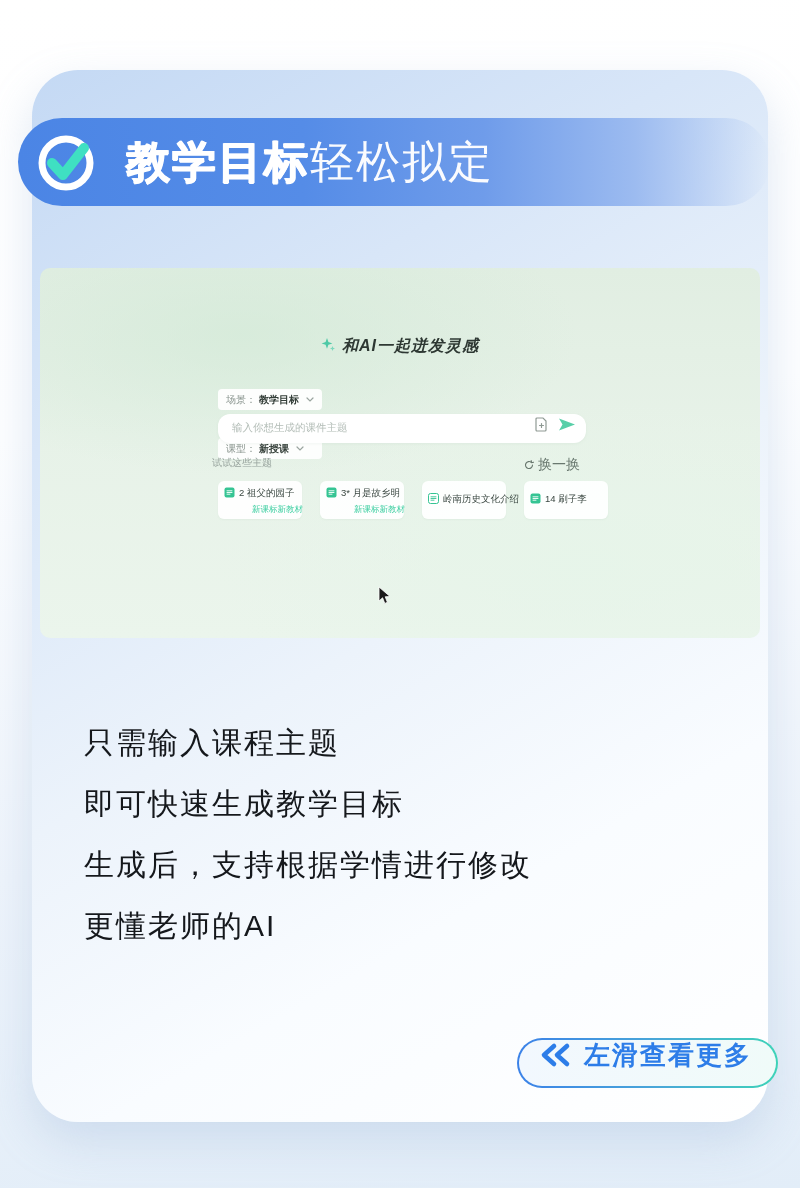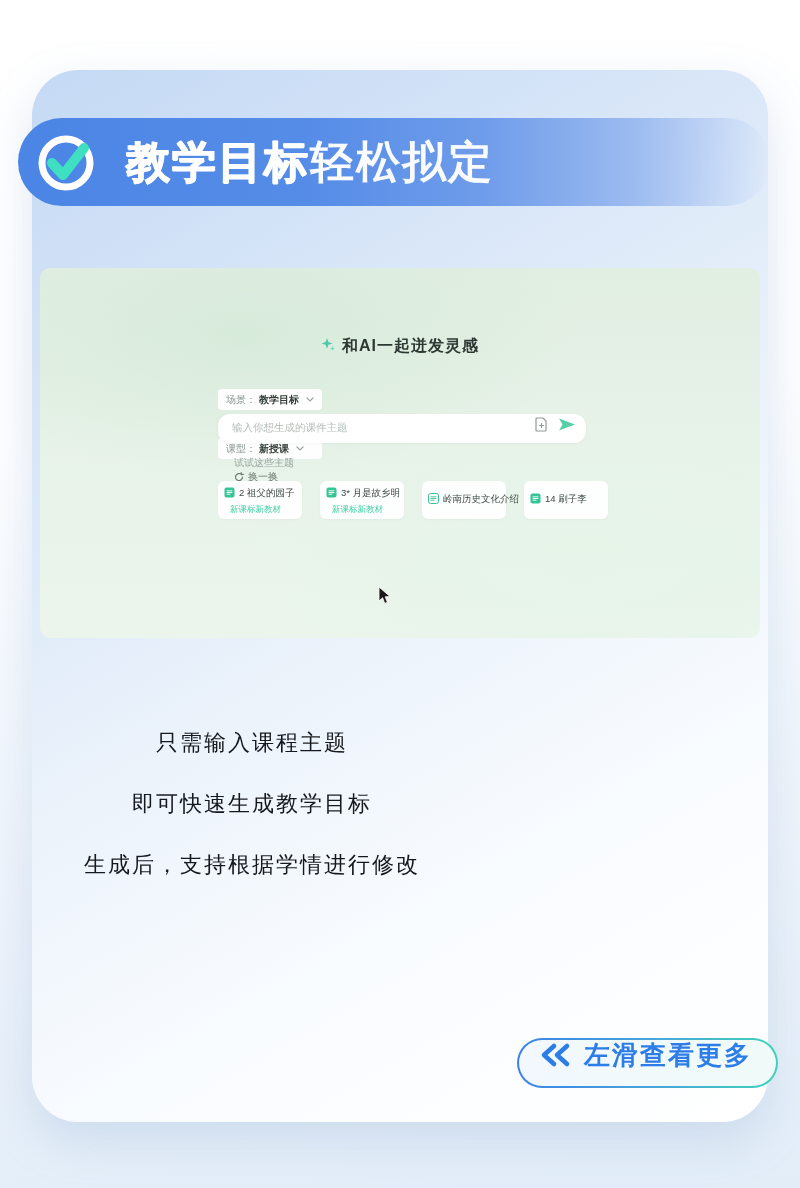--- a/index.html
+++ b/index.html
@@ -22,37 +22,37 @@
   
   .banner {
     position:absolute; left:-14px; top:48px; width:752px; height:88px;
     border-radius:44px;
     background:linear-gradient(90deg,#4b85e5 0%,#558ce7 38%,#6f9cea 62%,#9cbbf0 82%,rgba(190,212,246,0) 100%);
     display:flex; align-items:center; padding-left:18px;
   }
   .check-wrap { width:64px; height:64px; position:relative; flex:0 0 auto; }
   .banner-title { margin-left:26px; font-size:44px; color:#ffffff; font-weight:bold; letter-spacing:2px; white-space:nowrap; }
   .banner-title .strong { text-shadow:0.8px 0 0 #fff,-0.8px 0 0 #fff,0 0.8px 0 #fff; }
-  .banner-title .light { font-weight:bold; opacity:0.97;margin-top:12px; }
+  .banner-title .light { font-weight:normal; opacity:0.97;margin-top:12px; }
 
   
   .panel {
     position:absolute; left:8px; top:198px; width:720px; height:370px;
     border-radius:10px;
     background:
       radial-gradient(480px 200px at 28% 18%, rgba(209,233,214,0.65), rgba(209,233,214,0) 70%),
       radial-gradient(520px 240px at 75% 80%, rgba(230,245,233,0.8), rgba(230,245,233,0) 70%),
       linear-gradient(180deg,#e1eee2 0%,#e7f2e8 45%,#ebf5ec 100%);
     overflow:hidden;
   }
   .panel-title-row {
     position:absolute; top:68px; left:0; width:100%;
     display:flex; justify-content:center; align-items:center; gap:6px;
   }
-  .panel-title { font-size:16px; font-weight:bold; color:#2e3833; letter-spacing:1px; }
+  .panel-title { font-size:16px; font-weight:bold; font-style:italic; color:#2e3833; letter-spacing:1px; }
 
   .chips-row { position:absolute; left:178px; top:121px; display:flex; gap:28px;flex-direction:column; }
   .chip {
     height:21px; background:rgba(255,255,255,0.92); border-radius:4px;
     display:flex; align-items:center; padding:0 8px; gap:3px;
   }
   .chip-label { font-size:10px; color:#8a958f; }
   .chip-value { font-size:10px; color:#343f39; font-weight:bold; }
   .chip svg { margin-left:4px; }
 
@@ -62,41 +62,41 @@
     display:flex; align-items:center; padding:0 10px 4px 14px; gap:10px;
     box-shadow:0 1px 3px rgba(120,150,130,0.08);
   }
   .input-bar input {
     flex:1; border:none; outline:none; background:transparent;
     font-size:10.5px; color:#333; font-family:"Liberation Sans",sans-serif;
   }
   .input-bar input::placeholder { color:#b3bdb7; }
 
   .sug-row {
-    position:absolute; left:194px; top:188px; width:368px;
-    display:flex; justify-content:space-between; flex-direction:column;
+    position:absolute; left:172px; top:188px; width:368px;
+    display:flex; justify-content:space-between; 
   }
   .sug-label { font-size:10px; color:#97a39d; }
-  .refresh { display:flex; align-items:center; gap:4px; font-size:10px; color:#69786f; cursor:pointer; }
+  .refresh { display:flex; align-items:center; gap:4px; font-size:14px; color:#69786f; cursor:pointer; }
 
   .topics-row { position:absolute; left:178px; top:213px; display:flex; gap:18px; }
   .topic-card {
     width:84px; height:38px; background:rgba(255,255,255,0.92); border-radius:6px;
     display:flex; flex-direction:column; justify-content:center; padding:3px 6px; gap:2px;
     box-shadow:0 1px 2px rgba(120,150,130,0.07);
   }
   .topic-main { display:flex; align-items:center; gap:4px; }
   .topic-title { font-size:9.5px; color:#3b4842; font-weight:500; white-space:nowrap; }
-  .topic-sub { font-size:8.5px; color:#3fcfa2; margin-left:6px; white-space:nowrap; }
+  .topic-sub { font-size:8.5px; color:#3fcfa2; margin-left:28px; white-space:nowrap; }
 
   .cursor { position:absolute; left:338px; top:318px; }
 
   
   .body-text { position:absolute; left:52px; top:642px; }
-  .body-line { font-size:22px; color:#15181c; font-weight:500; letter-spacing:2px; line-height:61px; white-space:nowrap;text-align:center; }
+  .body-line { font-size:30px; color:#15181c; font-weight:500; letter-spacing:2px; line-height:61px; white-space:nowrap; }
 
   
   .more-btn {
     position:absolute; left:485px; top:968px; height:50px;
     background:linear-gradient(90deg,#3b82e8 0%,#49a8d8 55%,#3ed3b8 100%);
     border-radius:25px; padding:2px;
   }
   .more-inner {
     height:100%; background:linear-gradient(90deg,#f2f8fe,#f0fbf9);
     border-radius:23px; display:flex; align-items:center; gap:13px; padding:0 24px 16px 20px;
@@ -231,20 +231,21 @@
         <svg width="13" height="19" viewBox="0 0 13 19">
           <path d="M1 1 L1 15 L4.6 11.8 L6.8 17.4 L9.4 16.3 L7.2 10.8 L12 10.5 Z" fill="#1a1a1a" stroke="#ffffff" stroke-width="0.8"></path>
         </svg>
       </span>
     </div>
 
     <div class="body-text">
       <div class="body-line">只需输入课程主题</div>
       <div class="body-line">即可快速生成教学目标</div>
       <div class="body-line">生成后，支持根据学情进行修改</div>
+      <div class="body-line">更懂老师的AI</div>
     </div>
 
     <div class="more-btn">
       <div class="more-inner">
         <svg width="32" height="26" viewBox="0 0 32 26">
           <path d="M15 4 L5 13 L15 22" fill="none" stroke="#2d7de8" stroke-width="4.6" stroke-linecap="round" stroke-linejoin="round"></path>
           <path d="M28 4 L18 13 L28 22" fill="none" stroke="#2d7de8" stroke-width="4.6" stroke-linecap="round" stroke-linejoin="round"></path>
         </svg>
         <span class="more-label">左滑查看更多</span>
       </div>

